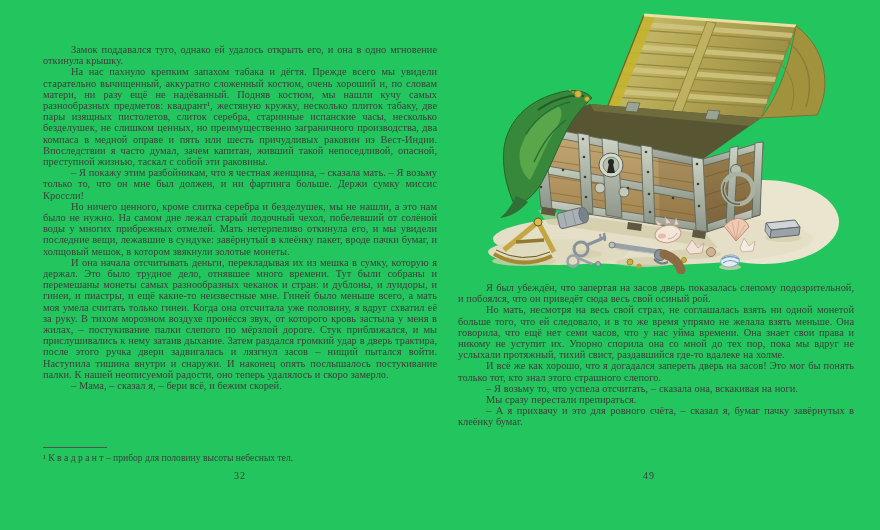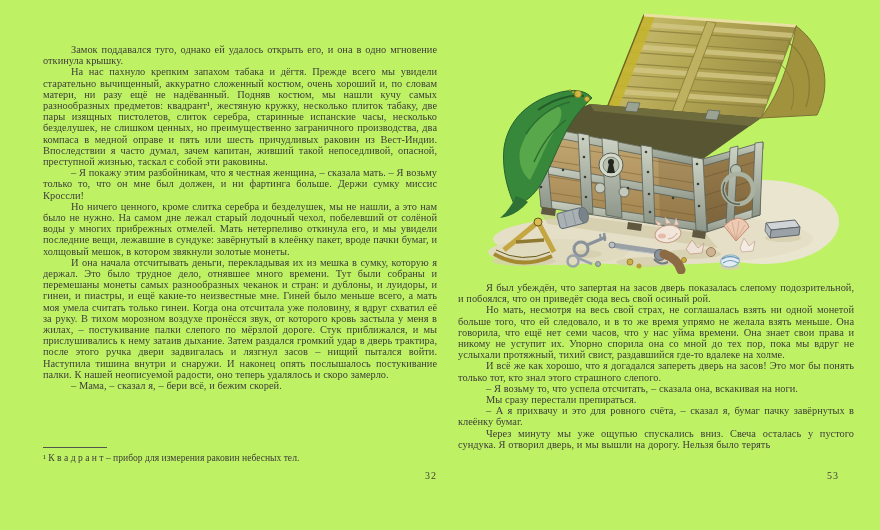--- a/index.html
+++ b/index.html
@@ -2,63 +2,63 @@
 <html><head>
 <meta charset="utf-8">
 <style>
   html,body{margin:0;padding:0;}
   body{
     width:880px;height:530px;overflow:hidden;
     background:#ffffff;
     font-family:"Liberation Serif","DejaVu Serif",serif;
     color:#3f3e3a;
   }
-  .spread{position:relative;width:880px;height:530px;background:#bef264;text-decoration:underline;}
+  .spread{position:relative;width:880px;height:530px;background:#22c55e;text-decoration:underline;}
   .text-block p{
     margin:0;
     font-size:10.4px;
     line-height:11.2px;
     text-align:justify;
     text-indent:28px;
     word-spacing:0.2px;
   }
   .left-text{position:absolute;left:43px;top:44px;width:394px;}
   .right-text{position:absolute;left:458px;top:282px;width:396px;}
   .footnote-rule{
     position:absolute;left:43px;top:447px;width:64px;height:0;
     border-top:1px solid #55534e;
   }
   .footnote{
     position:absolute;left:43px;top:452px;width:394px;
     font-size:9.6px;line-height:11px;
   }
   .page-number{
     position:absolute;top:470px;
-    font-size:10px;letter-spacing:1px;text-align:right;
+    font-size:10px;letter-spacing:1px;text-align:center;
   }
   .page-number.left{left:43px;width:394px;}
   .page-number.right{left:459px;width:380px;}
   .illustration{position:absolute;left:478px;top:2px;width:392px;height:272px;}
 </style>
 </head>
 <body>
 
 <div class="spread">
 
   <div>
     <div class="text-block left-text">
       <p>Замок поддавался туго, однако ей удалось открыть его, и она в одно мгновение откинула крышку.</p>
       <p>На нас пахнуло крепким запахом табака и дёгтя. Прежде всего мы увидели старательно вычищенный, аккуратно сложенный костюм, очень хороший и, по словам матери, ни разу ещё не надёванный. Подняв костюм, мы нашли кучу самых разнообразных предметов: квадрант¹, жестяную кружку, несколько плиток табаку, две пары изящных пистолетов, слиток серебра, старинные испанские часы, несколько безделушек, не слишком ценных, но преимущественно заграничного производства, два компаса в медной оправе и пять или шесть причудливых раковин из Вест-Индии. Впоследствии я часто думал, зачем капитан, живший такой непоседливой, опасной, преступной жизнью, таскал с собой эти раковины.</p>
       <p>– Я покажу этим разбойникам, что я честная женщина, – сказала мать. – Я возьму только то, что он мне был должен, и ни фартинга больше. Держи сумку миссис Кроссли!</p>
       <p>Но ничего ценного, кроме слитка серебра и безделушек, мы не нашли, а это нам было не нужно. На самом дне лежал старый лодочный чехол, побелевший от солёной воды у многих прибрежных отмелей. Мать нетерпеливо откинула его, и мы увидели последние вещи, лежавшие в сундуке: завёрнутый в клеёнку пакет, вроде пачки бумаг, и холщовый мешок, в котором звякнули золотые монеты.</p>
       <p>И она начала отсчитывать деньги, перекладывая их из мешка в сумку, которую я держал. Это было трудное дело, отнявшее много времени. Тут были собраны и перемешаны монеты самых разнообразных чеканок и стран: и дублоны, и луидоры, и гинеи, и пиастры, и ещё какие-то неизвестные мне. Гиней было меньше всего, а мать моя умела считать только гинеи. Когда она отсчитала уже половину, я вдруг схватил её за руку. В тихом морозном воздухе пронёсся звук, от которого кровь застыла у меня в жилах, – постукивание палки слепого по мёрзлой дороге. Стук приближался, и мы прислушивались к нему затаив дыхание. Затем раздался громкий удар в дверь трактира, после этого ручка двери задвигалась и лязгнул засов – нищий пытался войти. Наступила тишина внутри и снаружи. И наконец опять послышалось постукивание палки. К нашей неописуемой радости, оно теперь удалялось и скоро замерло.</p>
       <p>– Мама, – сказал я, – бери всё, и бежим скорей.</p>
     </div>
     <div class="footnote-rule"></div>
-    <div class="footnote">¹  К в а д р а н т  –  прибор для измерения раковин небесных тел.</div>
+    <div class="footnote">¹  К в а д р а н т  –  прибор для половину высоты небесных тел.</div>
     <div class="page-number left">32</div>
   </div>
 
   <div>
 
     <svg class="illustration" viewBox="0 0 392 272">
       <defs>
         <linearGradient id="woodGrad" x1="0" y1="0" x2="0" y2="1">
           <stop offset="0" stop-color="#c6ab77"></stop>
             <stop offset="1" stop-color="#a0814c"></stop>
@@ -288,18 +288,17 @@
       </g>
     </svg>
 
     <div class="text-block right-text">
       <p>Я был убеждён, что запертая на засов дверь показалась слепому подозрительной, и побоялся, что он приведёт сюда весь свой осиный рой.</p>
       <p>Но мать, несмотря на весь свой страх, не соглашалась взять ни одной монетой больше того, что ей следовало, и в то же время упрямо не желала взять меньше. Она говорила, что ещё нет семи часов, что у нас уйма времени. Она знает свои права и никому не уступит их. Упорно спорила она со мной до тех пор, пока мы вдруг не услыхали протяжный, тихий свист, раздавшийся где-то вдалеке на холме.</p>
       <p>И всё же как хорошо, что я догадался запереть дверь на засов! Это мог бы понять только тот, кто знал этого страшного слепого.</p>
       <p>– Я возьму то, что успела отсчитать, – сказала она, вскакивая на ноги.</p>
       <p>Мы сразу перестали препираться.</p>
       <p>– А я прихвачу и это для ровного счёта, – сказал я, бумаг пачку завёрнутых в клеёнку бумаг.</p>
-      <p>Через минуту мы уже ощупью спускались вниз. Свеча осталась у пустого сундука. Я отворил дверь, и мы вышли на дорогу. Нельзя было терять</p>
     </div>
-    <div class="page-number right">53</div>
+    <div class="page-number right">49</div>
   </div>
 
 </div>
 
 </body></html>

